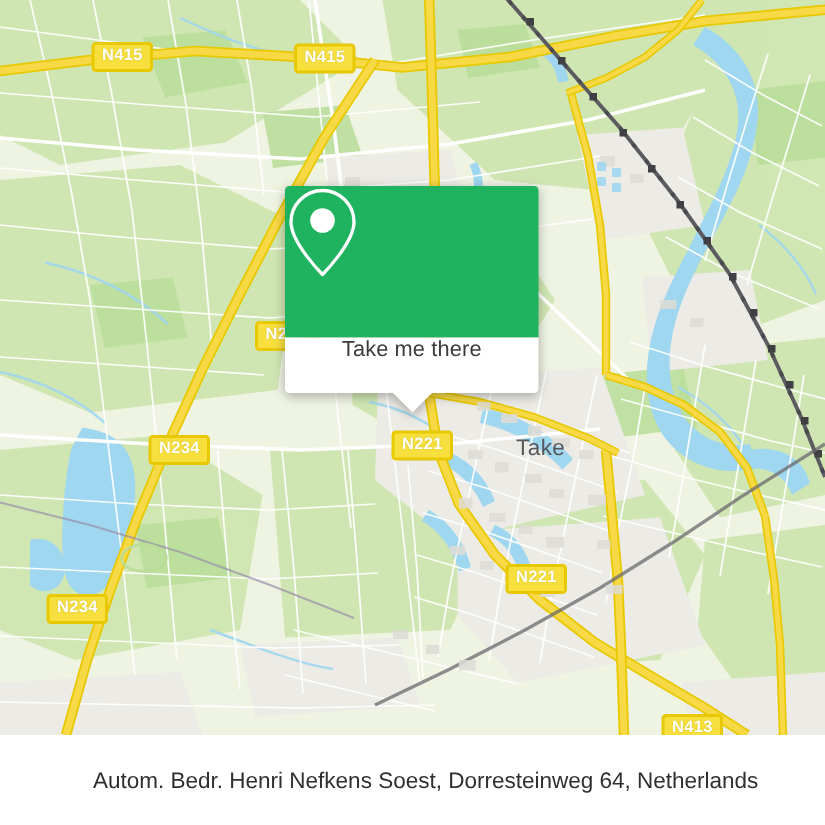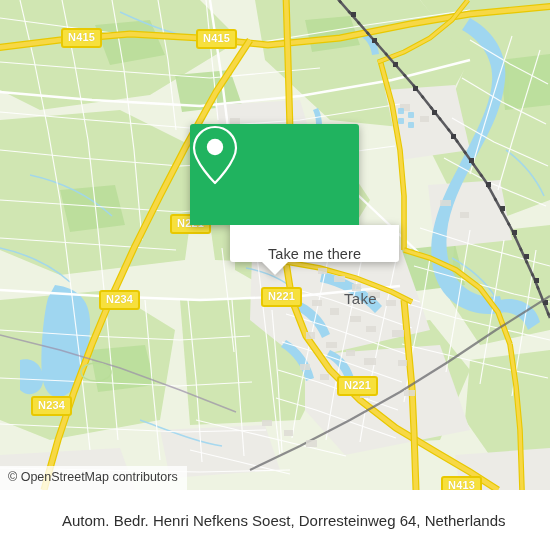--- a/index.html
+++ b/index.html
@@ -61,21 +61,21 @@
   .card-top{
     height:101px;width:100%;
     background:#20b35f;
     border-radius:3px 3px 0 0;
     display:flex;align-items:center;justify-content:center;
   }
   .card-bottom{
     height:37px;width:100%;
     background:#ffffff;
     border-radius:0 0 3px 3px;
-    display:flex;align-items:flex-end;justify-content:center;margin-left:40px;
+    display:flex;align-items:flex-start;justify-content:center;
   }
   .card-bottom span{
     color:#3c3c3c;font-size:14.5px;letter-spacing:.1px;
   }
   .card-tail{
     position:absolute;left:50%;top:138px;
     transform:translateX(-50%);
     width:0;height:0;
     border-left:13px solid transparent;
     border-right:13px solid transparent;
@@ -353,21 +353,20 @@
           <path d="M25 3 C13.4 3 4 12.4 4 24 C4 38 25 59 25 59 C25 59 46 38 46 24 C46 12.4 36.6 3 25 3 Z" fill="none" stroke="#ffffff" stroke-width="2.2" stroke-linejoin="round"></path>
           <circle cx="25" cy="23" r="8.2" fill="#ffffff"></circle>
         </svg>
       </div>
       <div class="card-bottom">
         <span>Take me there</span>
       </div>
       <div class="card-tail"></div>
     </div>
 
-    <div class="attrib">© OpenStreetMap contributors</div>
   </div>
 
   <div class="footer">
     <div class="footer-text">Autom. Bedr. Henri Nefkens Soest, Dorresteinweg 64, Netherlands</div>
     <div class="footer-logo">
       <svg width="30" height="34" viewBox="0 0 30 34">
         <path d="M15 1 C7.8 1 2 6.8 2 14 C2 22.4 15 33 15 33 C15 33 28 22.4 28 14 C28 6.8 22.2 1 15 1 Z" fill="#ef5a28"></path>
         <circle cx="10.3" cy="11.2" r="1.9" fill="#ffffff"></circle>
         <circle cx="19.7" cy="11.2" r="1.9" fill="#ffffff"></circle>
         <path d="M9.5 16.4 C11.4 19.4 18.6 19.4 20.5 16.4" fill="none" stroke="#ffffff" stroke-width="2" stroke-linecap="round"></path>

